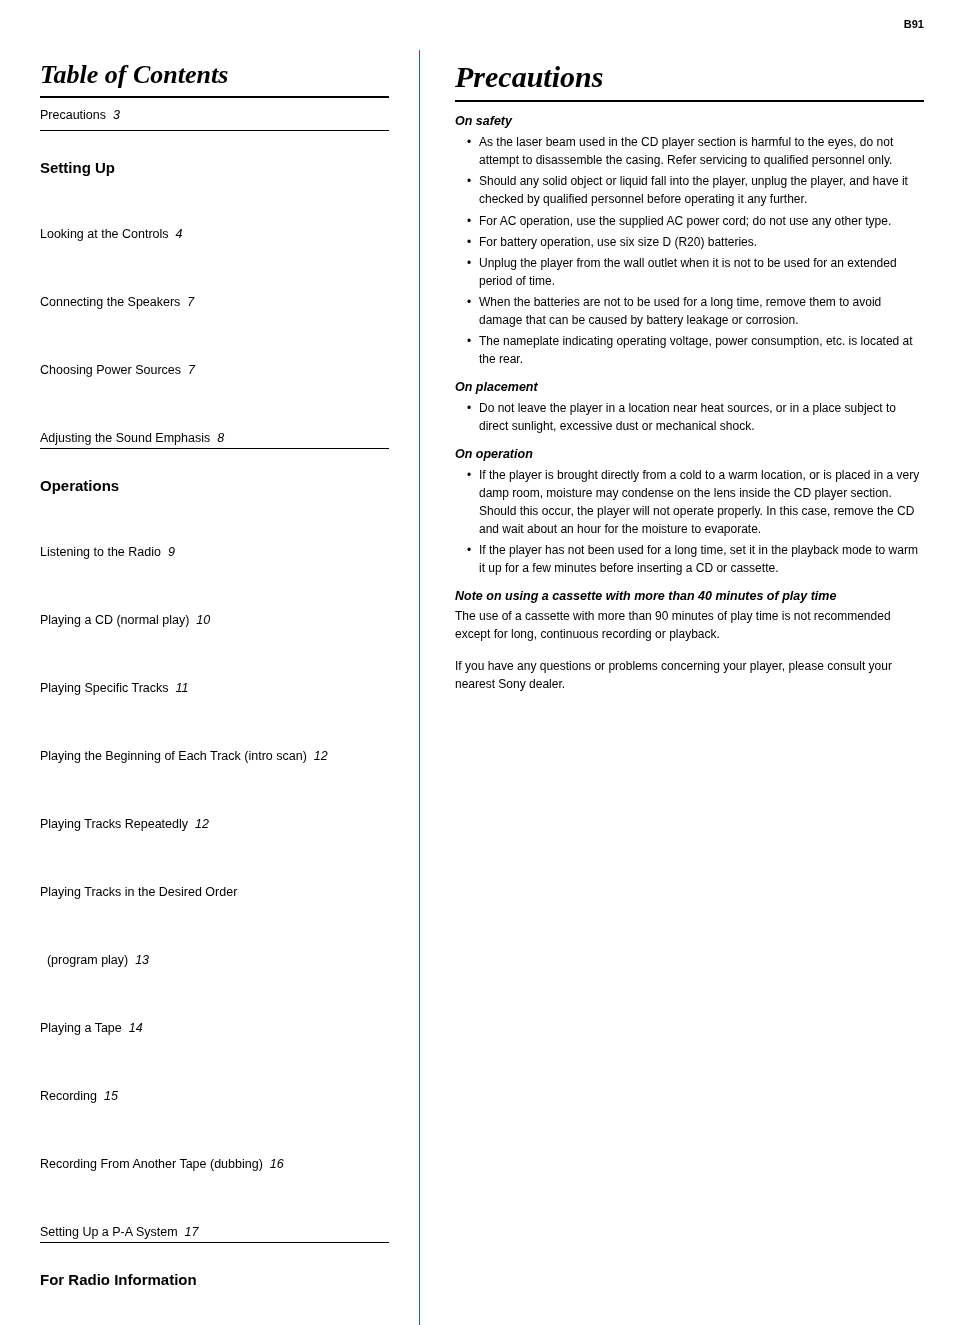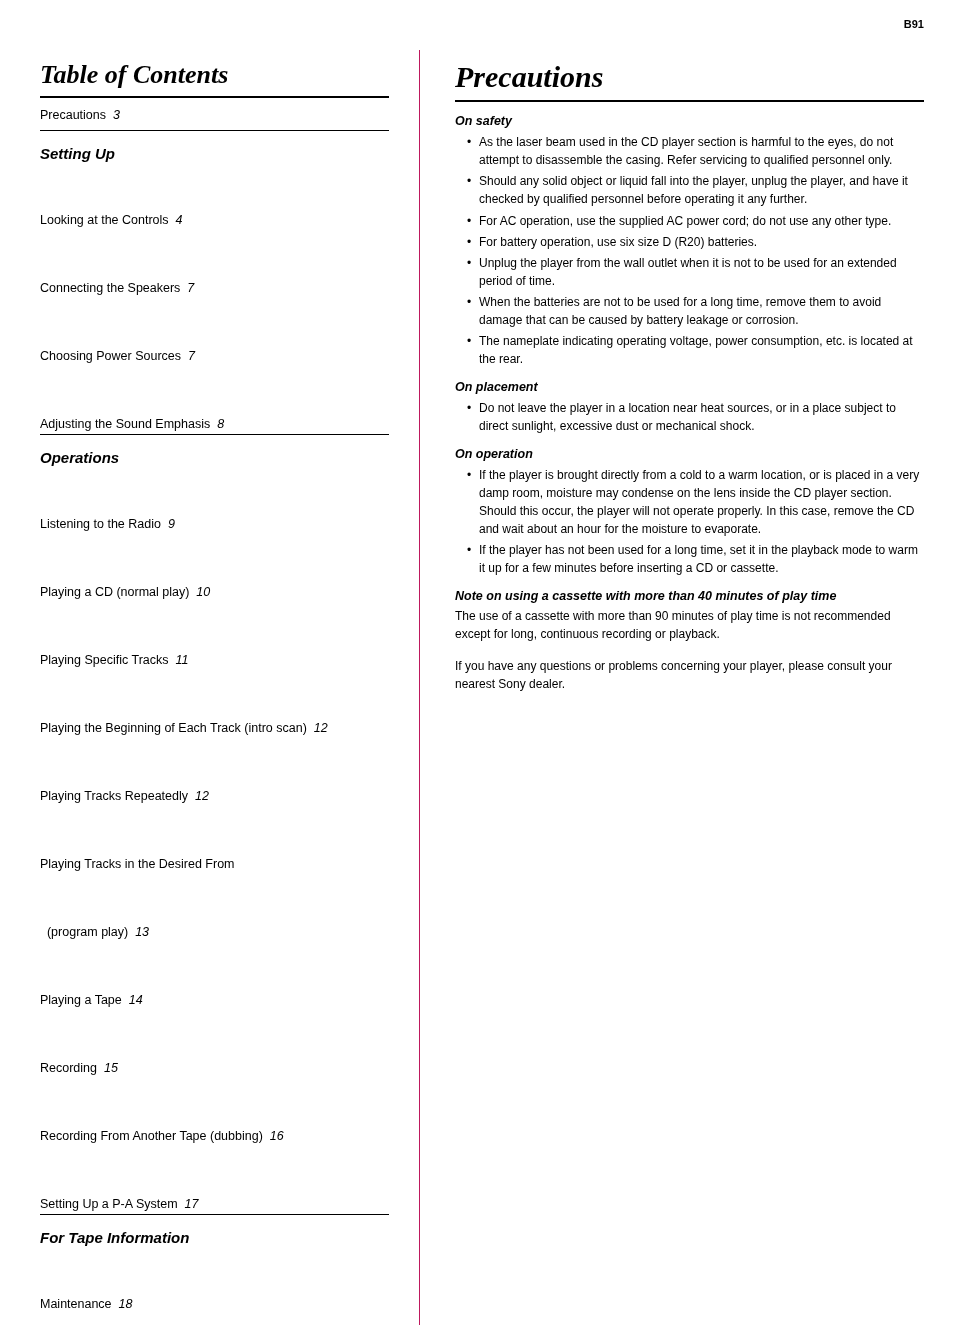--- a/index.html
+++ b/index.html
@@ -59,25 +59,24 @@
 
     .section-rule {
       border: none;
       border-top: 2px solid #000;
       margin-bottom: 10px;
     }
 
     
     .toc-sub-heading {
       font-size: 15px;
-      font-style: italic;
-      font-weight: bold;
-      font-family: Arial, sans-serif;
-      margin-bottom: 4px;
-      margin-top: 14px;
+      font-weight: bold;
+      font-family: Arial, sans-serif;
+      margin-bottom: 4px;
+      margin-top: 28px;
     }
 
     .toc-sub-rule {
       border: none;
       border-top: 1.5px solid #000;
       margin-bottom: 8px;
     }
 
     
     .toc-entry {
@@ -199,32 +198,32 @@
 
       <div>
         <hr class="toc-sub-rule">
         <div class="toc-sub-heading">Operations</div>
         <div id="operations-entries">
             <div class="toc-entry">Listening to the Radio&nbsp;&nbsp;<span class="page-num">9</span></div>
             <div class="toc-entry">Playing a CD (normal play)&nbsp;&nbsp;<span class="page-num">10</span></div>
             <div class="toc-entry">Playing Specific Tracks&nbsp;&nbsp;<span class="page-num">11</span></div>
             <div class="toc-entry">Playing the Beginning of Each Track (intro scan)&nbsp;&nbsp;<span class="page-num">12</span></div>
             <div class="toc-entry">Playing Tracks Repeatedly&nbsp;&nbsp;<span class="page-num">12</span></div>
-            <div class="toc-entry">Playing Tracks in the Desired From</div>
+            <div class="toc-entry">Playing Tracks in the Desired Order</div>
             <div class="toc-entry">&nbsp;&nbsp;(program play)&nbsp;&nbsp;<span class="page-num">13</span></div>
             <div class="toc-entry">Playing a Tape&nbsp;&nbsp;<span class="page-num">14</span></div>
             <div class="toc-entry">Recording&nbsp;&nbsp;<span class="page-num">15</span></div>
             <div class="toc-entry">Recording From Another Tape (dubbing)&nbsp;&nbsp;<span class="page-num">16</span></div>
             <div class="toc-entry">Setting Up a P-A System&nbsp;&nbsp;<span class="page-num">17</span></div>
           </div>
       </div>
 
       <div>
         <hr class="toc-sub-rule">
-        <div class="toc-sub-heading">For Tape Information</div>
+        <div class="toc-sub-heading">For Radio Information</div>
         <div id="fyi-entries">
             <div class="toc-entry">Maintenance&nbsp;&nbsp;<span class="page-num">18</span></div>
             <div class="toc-entry">Specifications&nbsp;&nbsp;<span class="page-num">19</span></div>
             <div class="toc-entry">Troubleshooting Guide&nbsp;&nbsp;<span class="page-num">Back cover</span></div>
           </div>
       </div>
 
     </div>
 
     <div class="col-right">

